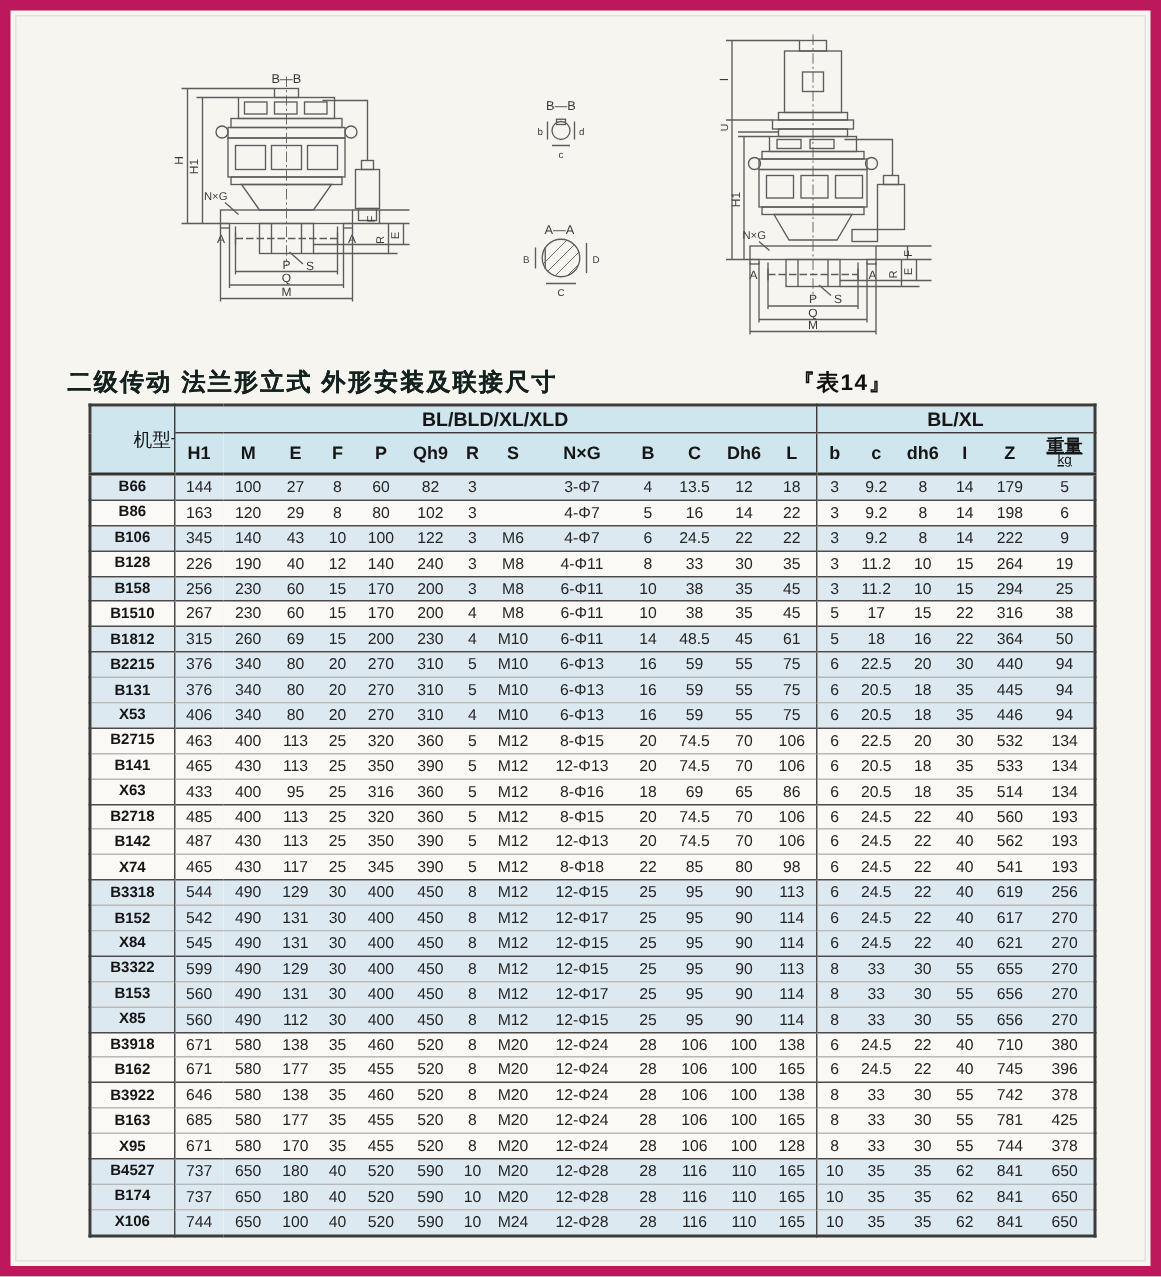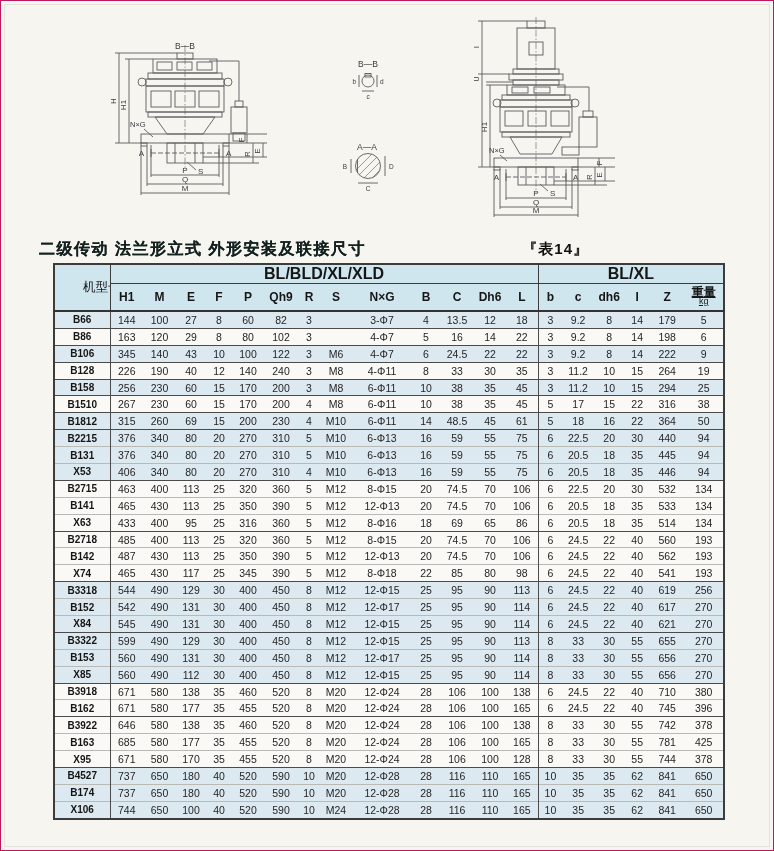--- a/index.html
+++ b/index.html
@@ -1,38 +1,38 @@
 <!DOCTYPE html>
 <html><head>
 <meta charset="utf-8">
 <style>
   html,body{margin:0;padding:0;background:#dcdbd6;}
   .page{
     position:relative;width:774px;height:851px;box-sizing:border-box;
-    background:#f6f5f0;border:1px solid #be185d;overflow:hidden;
+    background:#f6f5f0;border:7px solid #be185d;overflow:hidden;
     font-family:"Liberation Sans", sans-serif;color:#2b2b2b;
   }
   .page::after{content:"";position:absolute;inset:3px;border:1px solid #e3e2dc;pointer-events:none;}
   .drawings{position:absolute;left:0;top:0;width:774px;height:234px;}
   svg text{font-family:"Liberation Sans", sans-serif;fill:#3a3a3a;}
   .titlebar{position:absolute;left:38px;top:238px;width:670px;display:flex;justify-content:space-between;align-items:baseline;}
   .doc-title{font-size:16px;font-weight:bold;color:#13211f;letter-spacing:1.5px;text-shadow:0 0 .4px #13211f;}
   .table-ref{font-size:15px;font-weight:bold;color:#101010;margin-right:120px;letter-spacing:1px;}
   .dimtable{
     position:absolute;left:52px;top:262px;width:670px;
     border-collapse:collapse;table-layout:fixed;
     font-size:10.5px;
   }
   .dimtable th,.dimtable td{
     padding:0;text-align:center;vertical-align:middle;
     overflow:hidden;white-space:nowrap;
   }
   .dimtable{border:2px solid #3c3c3c;}
   thead th{background:#cfe6ee;color:#161616;}
-  .hrow1 th{font-size:16px;font-weight:bold;height:17px;border-bottom:1.5px solid #3c3c3c;}
+  .hrow1 th{font-size:13px;font-weight:bold;height:17px;border-bottom:1.5px solid #3c3c3c;}
   .hrow2 th{font-size:12px;font-weight:bold;height:26px;border-bottom:2px solid #333;}
   th.model-h{font-size:12.5px;font-weight:normal;border-right:1.3px solid #3c3c3c;border-bottom:2px solid #333;padding-left:28px;}
   .wt-h{line-height:9px;font-size:11px;text-decoration:underline;}
   .wt-h .kg{font-size:9px;font-weight:normal;}
   tbody td{height:15.9px;background:#faf9f5;border-top:1px solid #b9b9b6;color:#252525;}
   tbody tr.tint td{background:#dde9f0;}
   tbody tr.group-start td{border-top:1.5px solid #4b4b4b;}
   td.model{font-weight:bold;font-size:10px;color:#151515;border-right:1.3px solid #4b4b4b;}
   td.sec-end{border-right:1.3px solid #4b4b4b;}
 </style>

